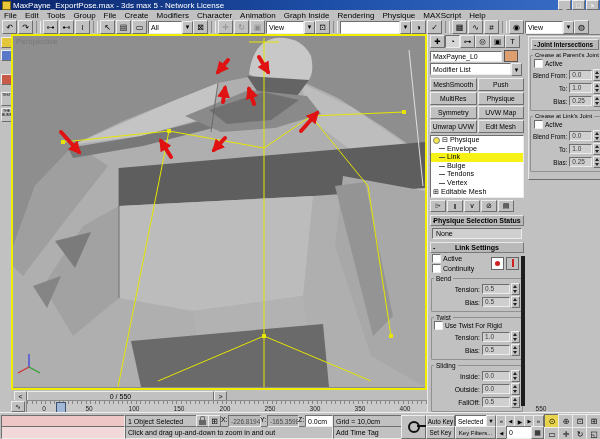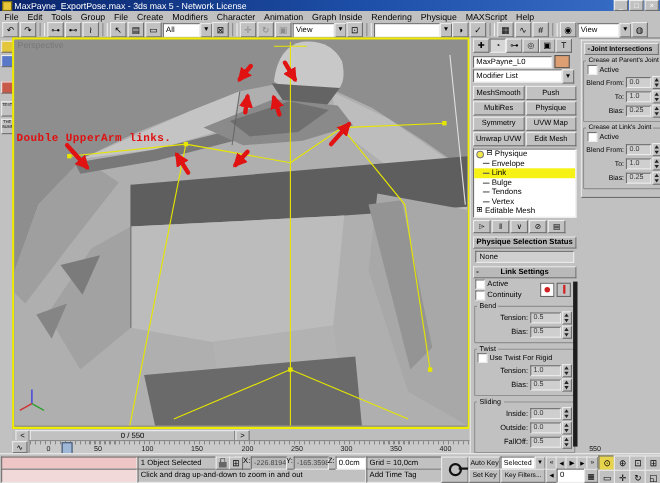--- a/index.html
+++ b/index.html
@@ -232,21 +232,20 @@
         <path d="M288,95 L304,77" marker-end="url(#ah)"></path>
       </g>
       <g stroke-width="1.2" fill="none">
         <path d="M16,318 L16,331" stroke="#3a3ae0"></path>
         <path d="M16,331 L5,337" stroke="#d03030"></path>
         <path d="M16,331 L27,337" stroke="#30a030"></path>
       </g>
     </svg>
     <span class="vplabel">Perspective</span>
     <div class="anno">
-      <div>Double UpperArm links.</div>
     </div>
   </div>
 
   <div class="abs tsrow">
     <span class="abs raised btn grip" style="left:3px;top:1px;width:11px;height:8px">&lt;</span>
     <span class="abs raised btn grip" style="left:16px;top:1px;width:185px;height:8px">0 / 550</span>
     <span class="abs raised btn grip" style="left:203px;top:1px;width:11px;height:8px">&gt;</span>
   </div>
 
   <div class="abs trackbar">

